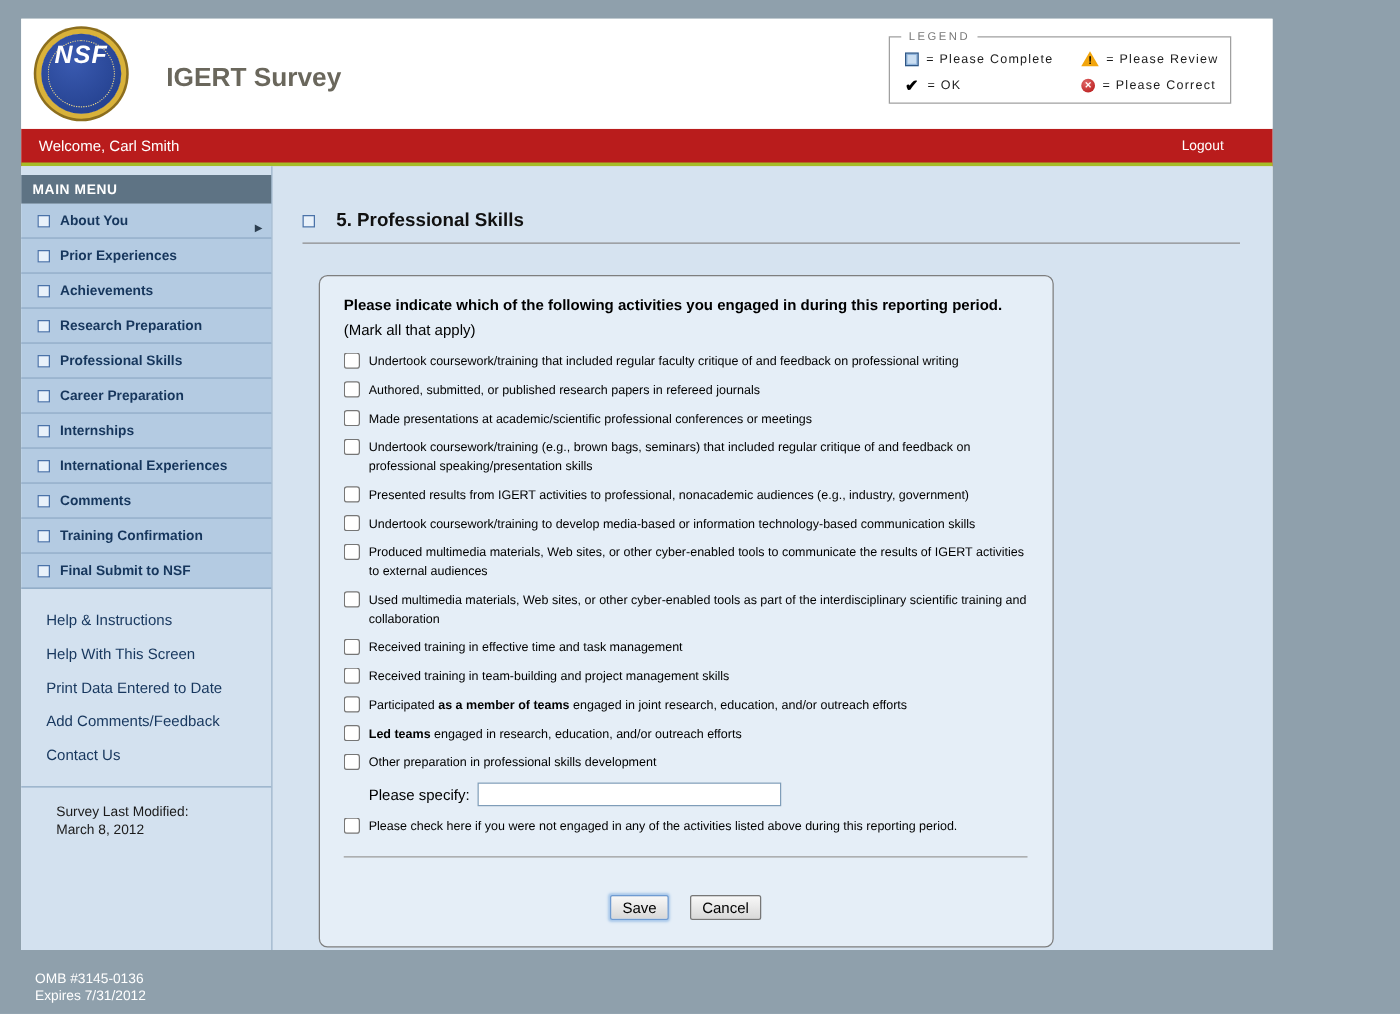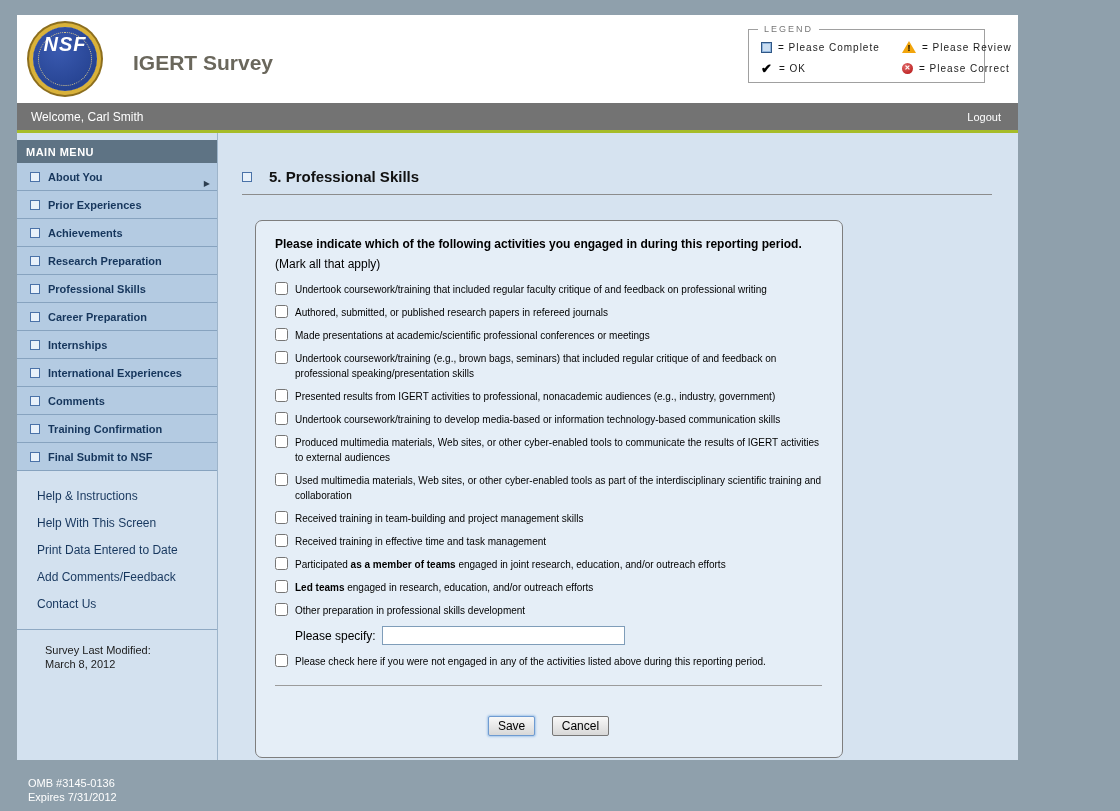--- a/index.html
+++ b/index.html
@@ -11,21 +11,21 @@
   .app-header { flex:0 0 88px; position:relative; background:#fff; }
   .nsf-logo { position:absolute; left:16px; top:12px; width:64px; height:64px;
     border-radius:50%; background:radial-gradient(circle at 40% 35%, #3A5AB0, #1E3A86);
     box-shadow:0 0 0 4px #D9B23A, 0 0 0 6px #8C6E1E;
     display:flex; align-items:center; justify-content:center; }
   .nsf-inner { width:52px; height:52px; border-radius:50%; border:1px dotted #E8D48A;
     display:flex; align-items:flex-start; justify-content:center; }
   .nsf-text { color:#fff; font-weight:bold; font-style:italic; font-size:20px; letter-spacing:1px; }
   .app-title { position:absolute; left:116px; top:36px; font-size:21px; font-weight:bold; color:#6A675C; }
 
-  .legend { position:absolute; right:33px; top:14px; width:237px; height:54px;
+  .legend { position:absolute; right:33px; top:14px; width:274px; height:54px;
     border:1px solid #A0A0A0; background:#fff; box-sizing:border-box; padding:11px 8px 6px 12px; }
   .legend-title { position:absolute; top:-6px; left:9px; background:#fff; padding:0 6px;
     font-size:9px; letter-spacing:2px; color:#777; }
   .legend-grid { display:grid; grid-template-columns:141px auto; row-gap:8px; }
   .legend-item { display:flex; align-items:center; gap:6px; font-size:10px;
     letter-spacing:1px; color:#1b1b1b; white-space:nowrap; }
   .icon-complete { width:9px; height:9px; border:1px solid #2F5786; background:#CADEF2;
     box-shadow:inset 0 0 0 1px #8FB4DC; flex:0 0 auto; }
   .icon-review { position:relative; width:14px; height:12px; flex:0 0 auto; }
   .icon-review::before { content:""; position:absolute; left:0; top:0;
@@ -34,22 +34,22 @@
   .icon-review::after { content:"!"; position:absolute; left:5.5px; top:2px;
     font-size:9px; font-weight:bold; color:#000; }
   .icon-ok { flex:0 0 auto; }
   .icon-ok::before { content:"\2714"; font-size:13px; color:#000; font-weight:bold; }
   .icon-correct { position:relative; width:11px; height:11px; border-radius:50%;
     background:radial-gradient(circle at 35% 30%, #E06A6A, #B40F0F); flex:0 0 auto; }
   .icon-correct::after { content:"\2715"; position:absolute; left:2.5px; top:1px;
     font-size:7px; font-weight:bold; color:#fff; }
 
   
-  .welcome-bar { flex:0 0 27px; background:#737373; border-bottom:3px solid #A6BC28;
-    display:flex; align-items:center; justify-content:space-between; padding:0 17px 0 14px; }
+  .welcome-bar { flex:0 0 27px; background:#b91c1c; border-bottom:3px solid #A6BC28;
+    display:flex; align-items:center; justify-content:space-between; padding:0 39px 0 14px; }
   .welcome-text { color:#fff; font-size:12px; }
   .logout { color:#fff; font-size:11px; cursor:pointer; }
 
   
   .body-row { flex:1; display:flex; background:#D6E3F0; min-height:0; }
 
   .sidebar { flex:0 0 200px; border-right:1px solid #9DB4CA; background:#D3E1EF;
     display:flex; flex-direction:column; }
   .menu-title { margin-top:7px; height:23px; background:#5E7384; color:#fff; font-size:11px;
     font-weight:bold; letter-spacing:.5px; display:flex; align-items:center; padding-left:9px; }
@@ -236,25 +236,25 @@
           <div class="activity-row">
             <input type="checkbox" style="">
             <span class="activity-label"><span>Produced multimedia materials, Web sites, or other cyber-enabled tools to communicate the results of IGERT activities to external audiences</span><b></b><span></span></span>
           </div>
           <div class="activity-row">
             <input type="checkbox" style="">
             <span class="activity-label"><span>Used multimedia materials, Web sites, or other cyber-enabled tools as part of the interdisciplinary scientific training and collaboration</span><b></b><span></span></span>
           </div>
           <div class="activity-row">
             <input type="checkbox" style="">
+            <span class="activity-label"><span>Received training in effective time and task management</span><b></b><span></span></span>
+          </div>
+          <div class="activity-row">
+            <input type="checkbox" style="">
             <span class="activity-label"><span>Received training in team-building and project management skills</span><b></b><span></span></span>
-          </div>
-          <div class="activity-row">
-            <input type="checkbox" style="">
-            <span class="activity-label"><span>Received training in effective time and task management</span><b></b><span></span></span>
           </div>
           <div class="activity-row">
             <input type="checkbox" style="">
             <span class="activity-label"><span>Participated </span><b>as a member of teams</b><span> engaged in joint research, education, and/or outreach efforts</span></span>
           </div>
           <div class="activity-row">
             <input type="checkbox" style="">
             <span class="activity-label"><span></span><b>Led teams</b><span> engaged in research, education, and/or outreach efforts</span></span>
           </div>
           <div class="activity-row">

